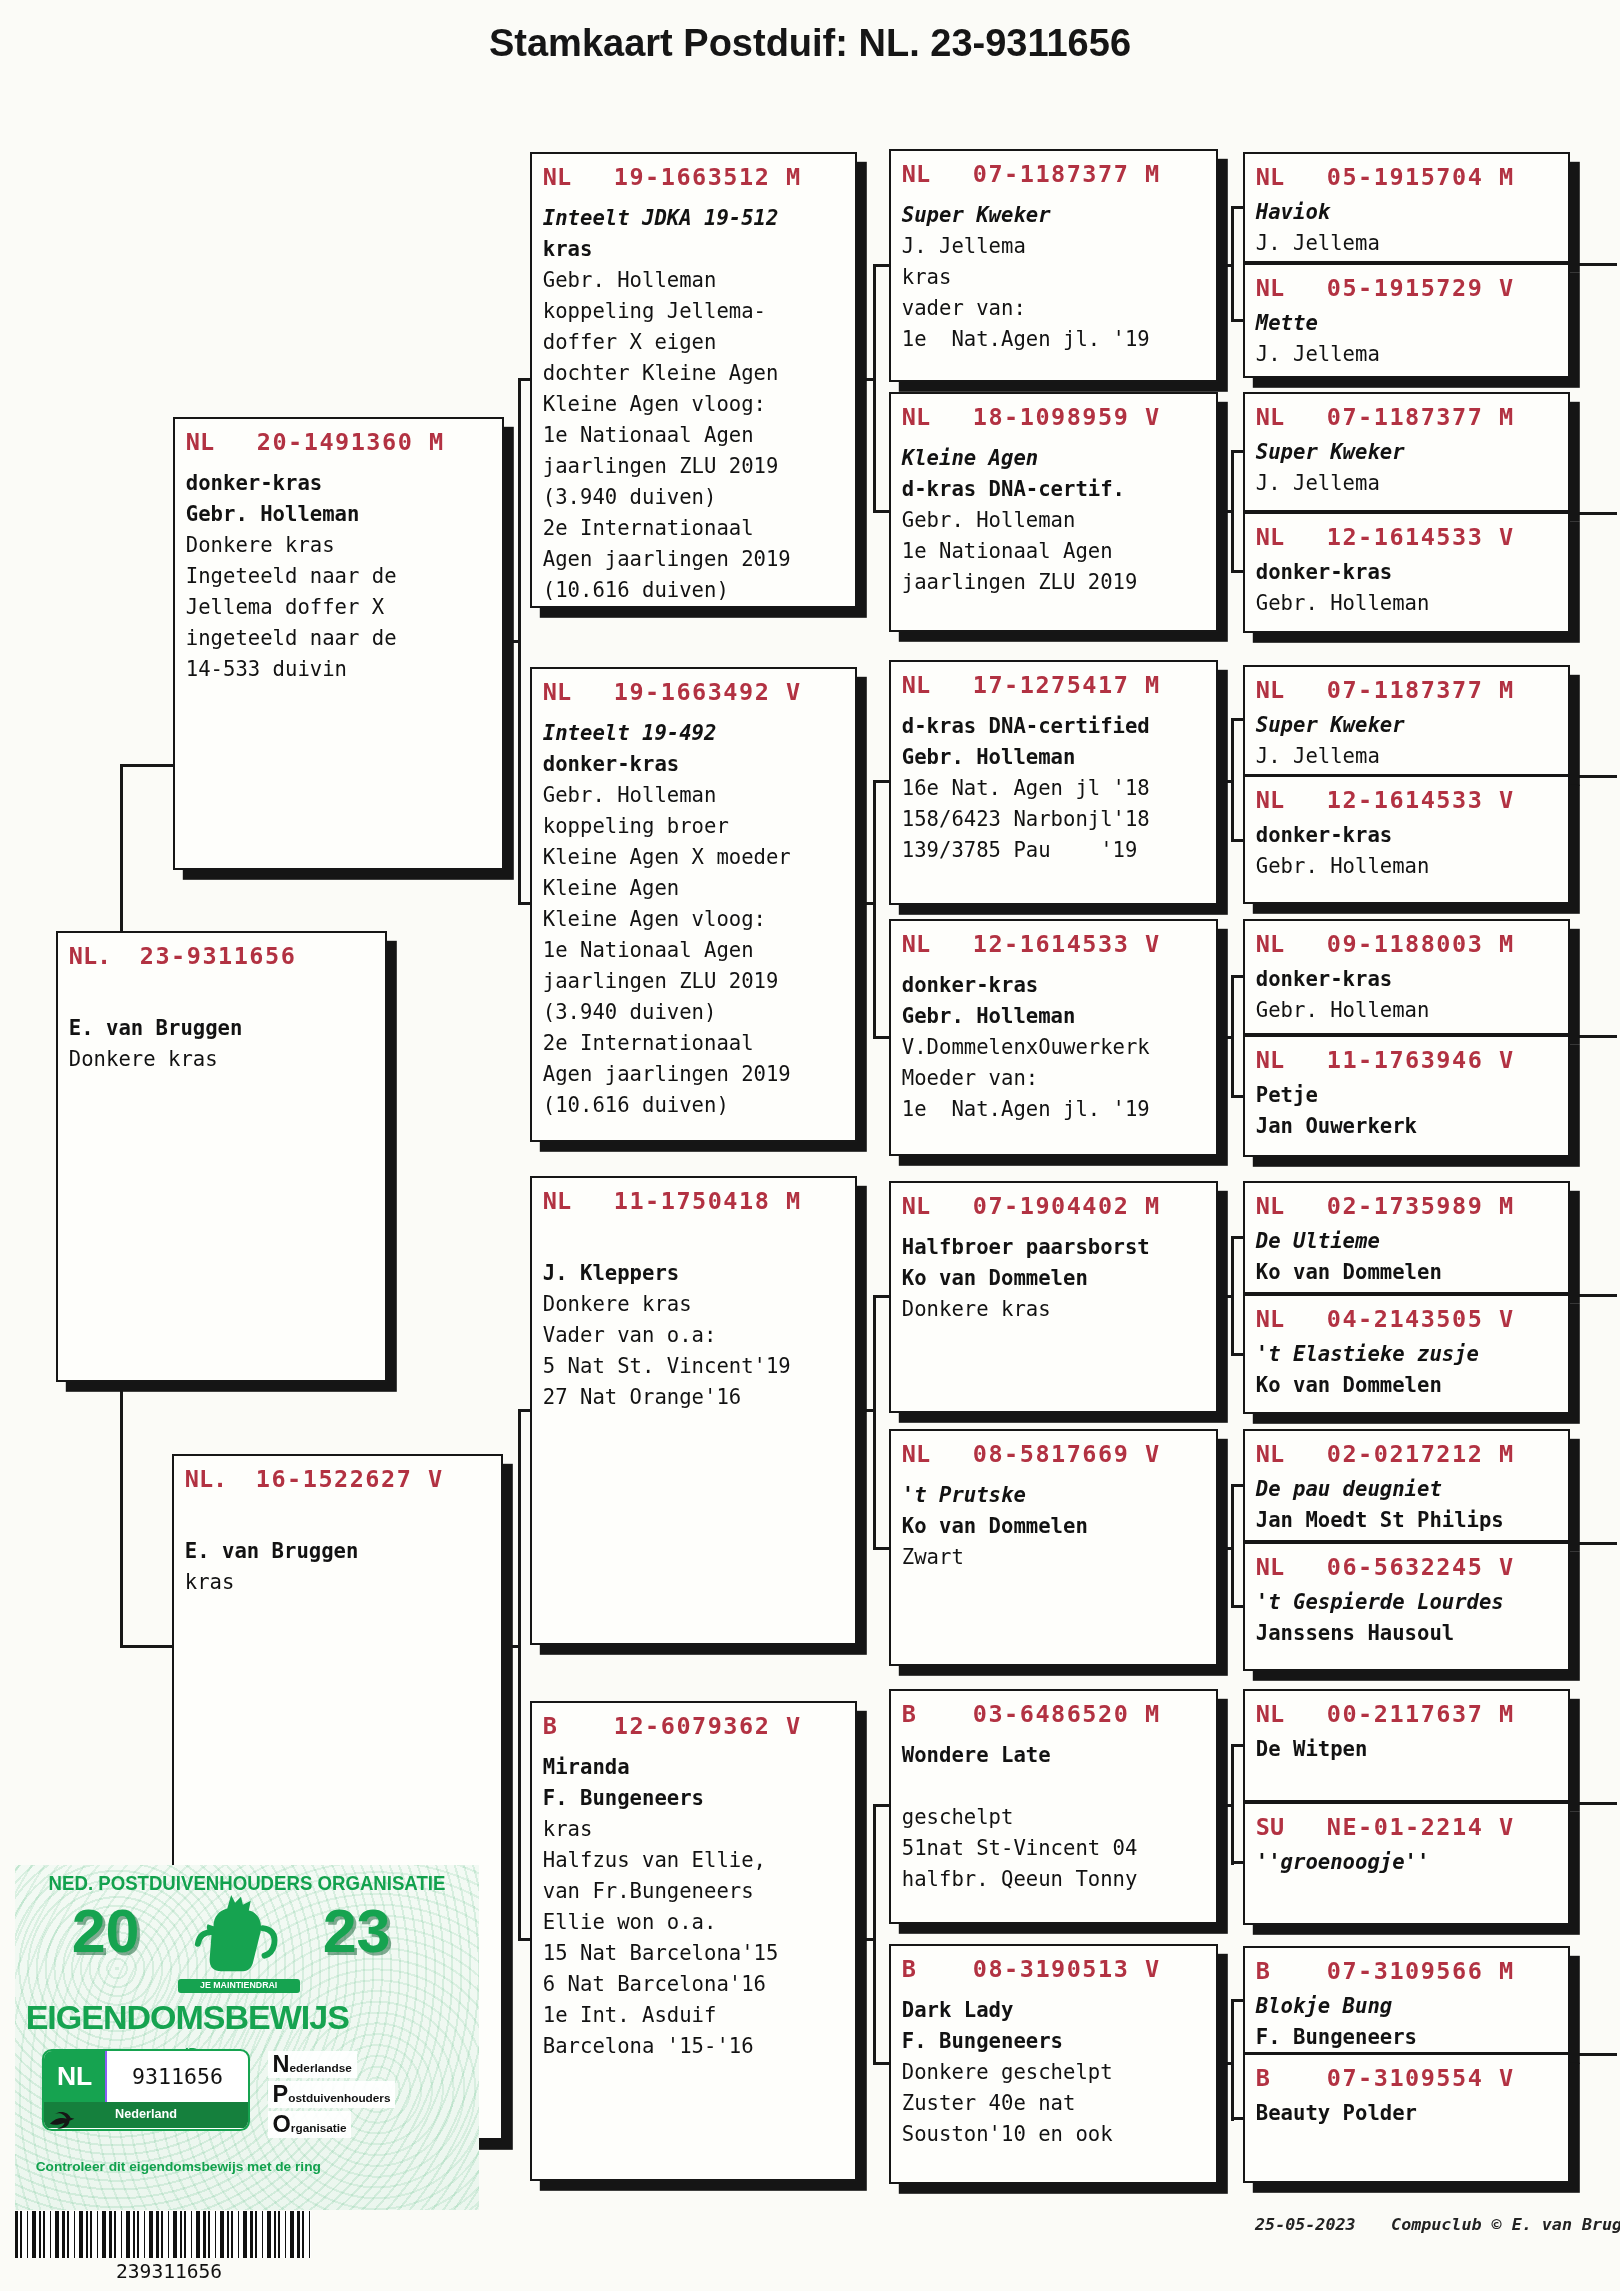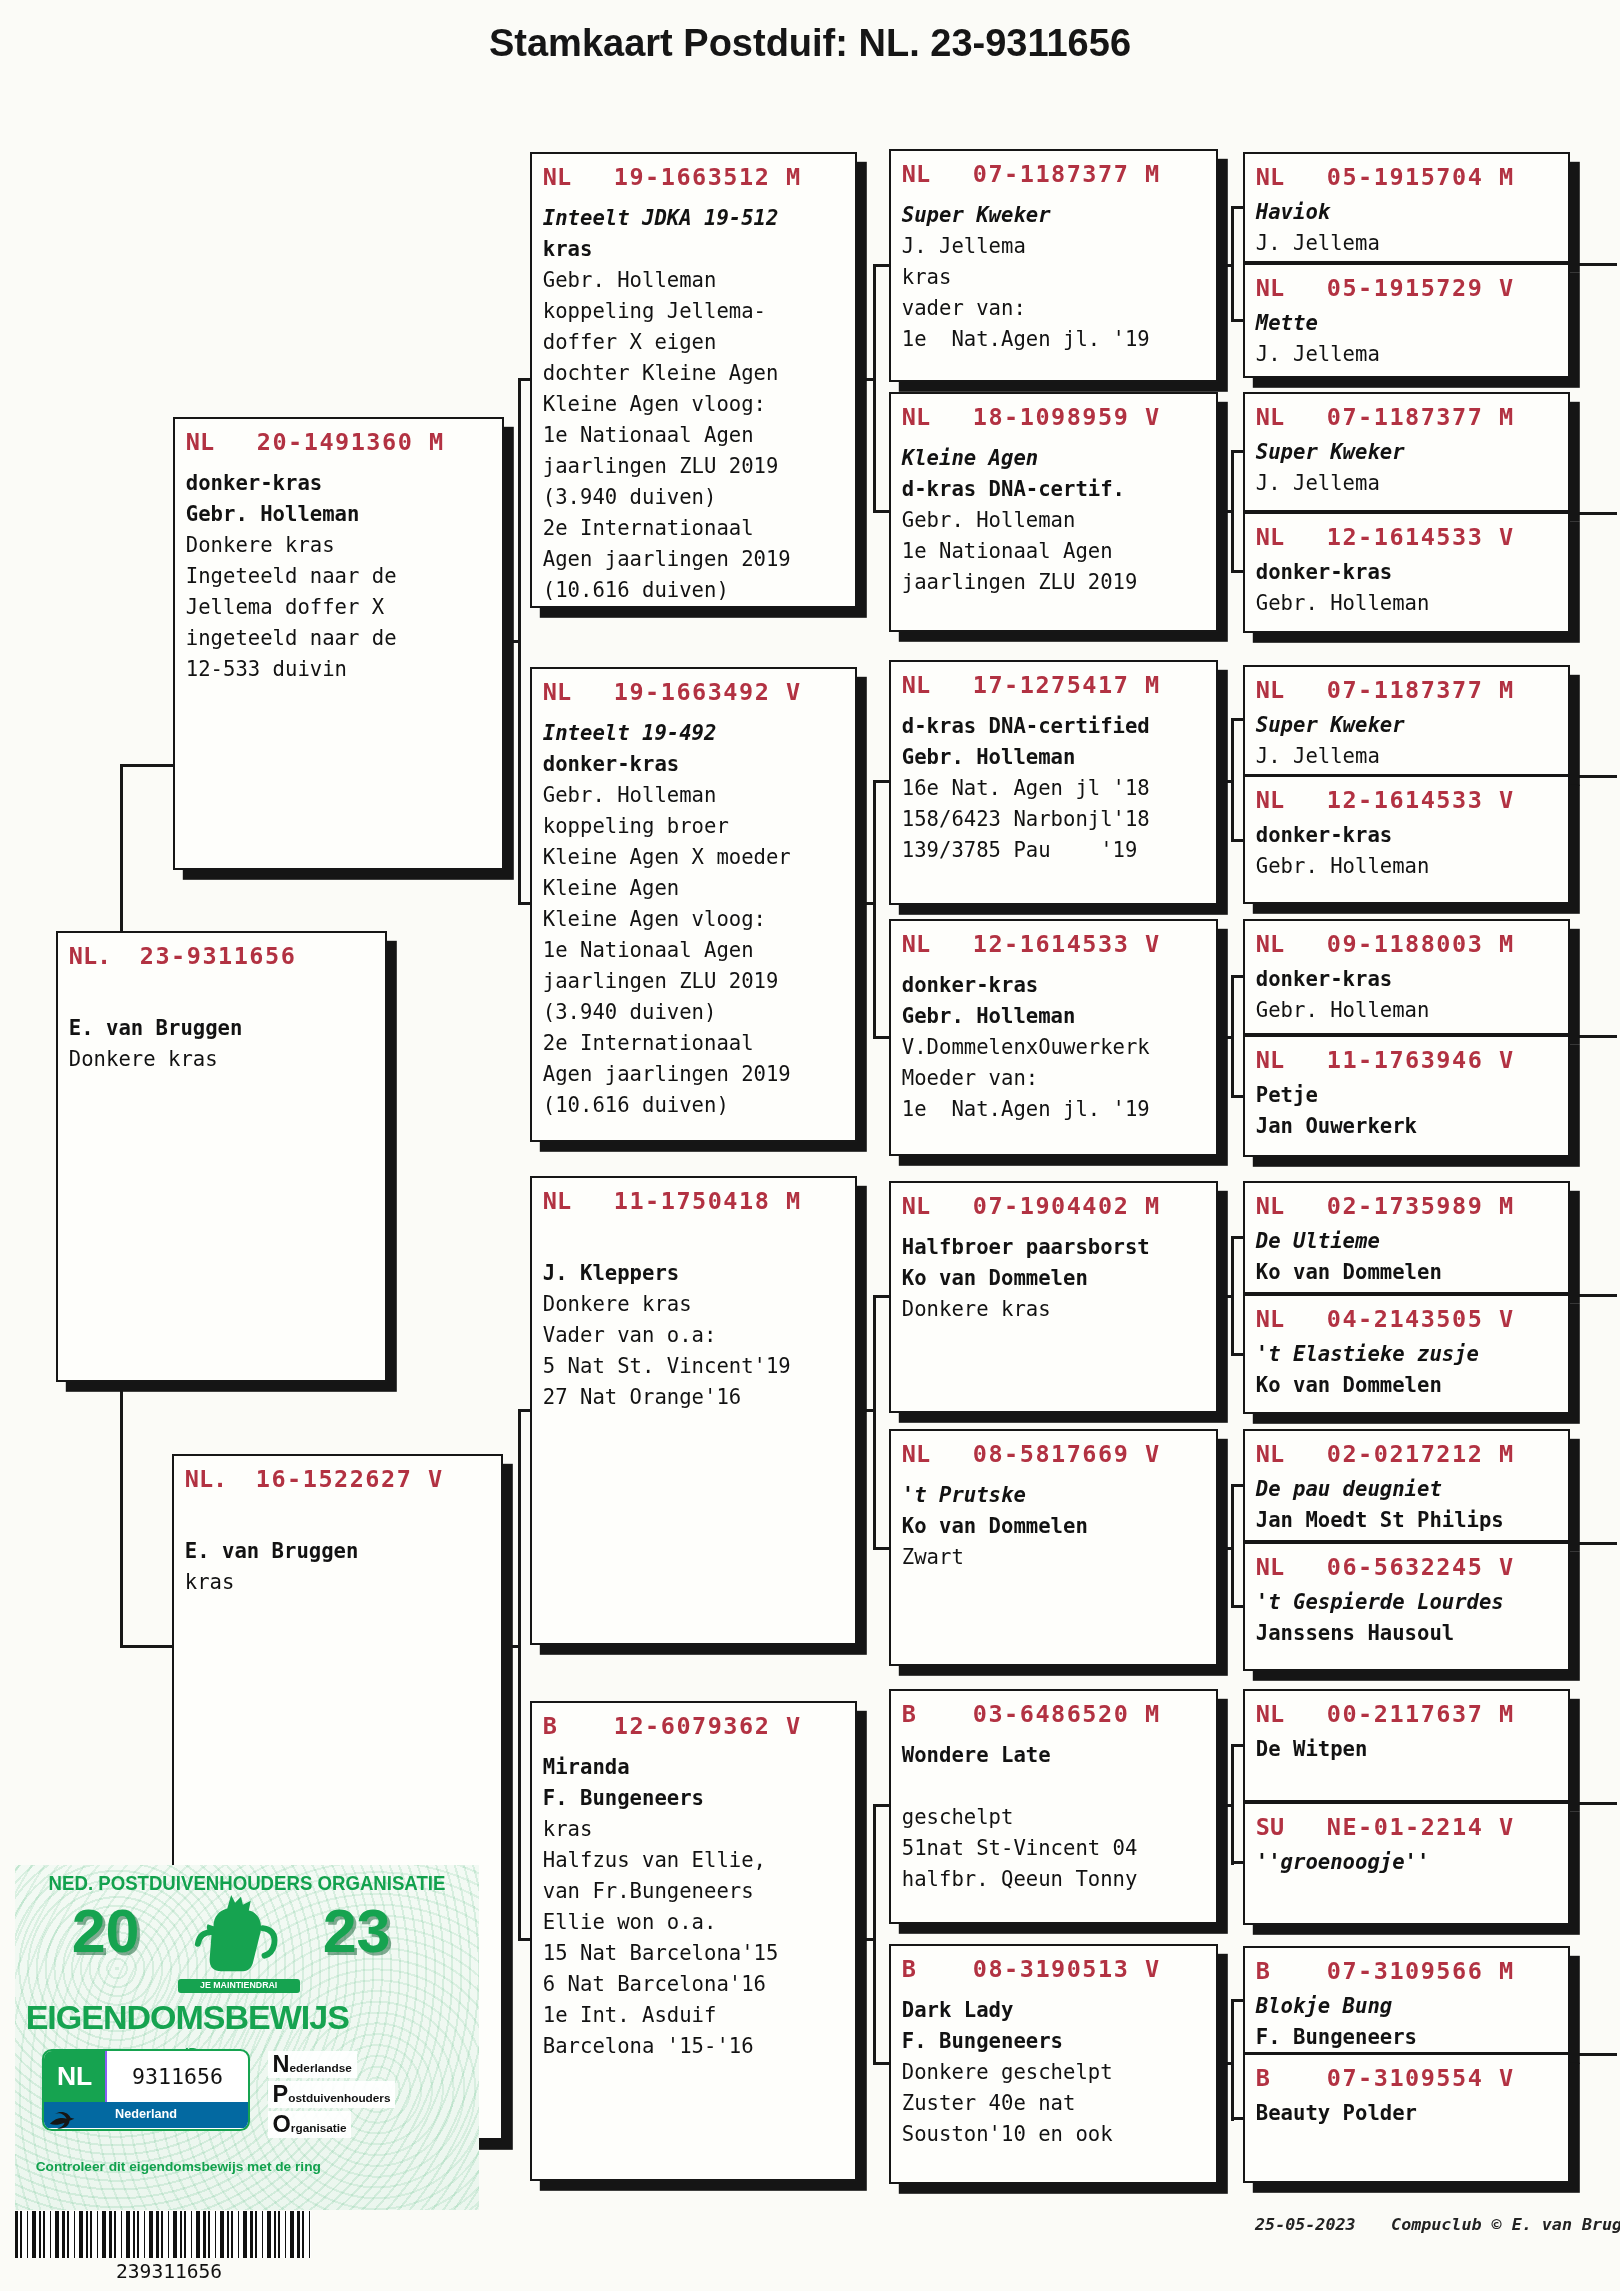--- a/index.html
+++ b/index.html
@@ -40,21 +40,21 @@
        color:#16a350;white-space:nowrap;flex-direction:column;}
   .eig .big{font:bold 34px "Liberation Sans",sans-serif;letter-spacing:-1px;}
   .eig .vd{font:bold 15.7px "Liberation Sans",sans-serif;}
   .ringcard{position:absolute;left:27.4px;top:184px;width:208px;height:82px;background:#fff;
             border:2.9px solid #16a350;border-radius:9.8px;overflow:hidden;box-sizing:border-box;}
   .card-top{height:51px;display:flex;}
   .card-cc{width:61px;background:#16a350;color:#fff;text-align:center;
            font:bold 26.5px/51px "Liberation Sans",sans-serif;}
   .card-num{flex:1;border-left:2px solid #8b5cf6;text-align:center;
             font:21.6px/51px "DejaVu Sans Mono",monospace;color:#111;}
-  .card-bottom{height:25.5px;background:#0369a1;color:#fff;text-align:center;
+  .card-bottom{height:25.5px;background:#15803d;color:#fff;text-align:center;
                font:bold 12.7px/25.5px "Liberation Sans",sans-serif;}
   .npo{position:absolute;left:253px;top:186px;}
   .npo-row{display:flex;align-items:baseline;background:rgba(255,255,255,.92);
            margin-bottom:2.9px;padding:0 4.9px;width:fit-content;color:#111;}
   .npo-big{font:bold 23.5px "Liberation Sans",sans-serif;}
   .npo-rest{font:bold 11.8px "Liberation Sans",sans-serif;}
   .note{position:absolute;left:21px;top:294px;font:bold 13.7px "Liberation Sans",sans-serif;color:#12a14d;}
   #pigeon{position:absolute;left:33px;top:245px;z-index:7;}
   #barcode{position:absolute;left:14.7px;top:2211px;width:296px;height:47px;z-index:6;
            background:repeating-linear-gradient(90deg,#111 0 2.9px,#fff 2.9px 4.9px,#111 4.9px 6.9px,#fff 6.9px 11.8px,#111 11.8px 12.7px,#fff 12.7px 16.7px,#111 16.7px 20.6px,#fff 20.6px 23.5px);}
@@ -144,21 +144,21 @@
         <div class="pline">Donkere kras</div>
       </div>
       <div class="pbox" style="left: 173px; top: 417px; width: 331px; height: 453px;">
         <div class="phead"><span class="cc">NL</span><span class="num">20-1491360</span><span class="sex">M</span></div>
         <div class="pline b">donker-kras</div>
         <div class="pline b">Gebr. Holleman</div>
         <div class="pline">Donkere kras</div>
         <div class="pline">Ingeteeld naar de</div>
         <div class="pline">Jellema doffer X</div>
         <div class="pline">ingeteeld naar de</div>
-        <div class="pline">12-533 duivin</div>
+        <div class="pline">14-533 duivin</div>
       </div>
       <div class="pbox" style="left: 172px; top: 1454px; width: 331px; height: 686px;">
         <div class="phead"><span class="cc">NL.</span><span class="num">16-1522627</span><span class="sex">V</span></div>
         <div class="pline">&nbsp;</div>
         <div class="pline b">E. van Bruggen</div>
         <div class="pline">kras</div>
       </div>
       <div class="pbox" style="left: 530px; top: 152px; width: 327px; height: 456px;">
         <div class="phead"><span class="cc">NL</span><span class="num">19-1663512</span><span class="sex">M</span></div>
         <div class="pline bi">Inteelt JDKA 19-512</div>

